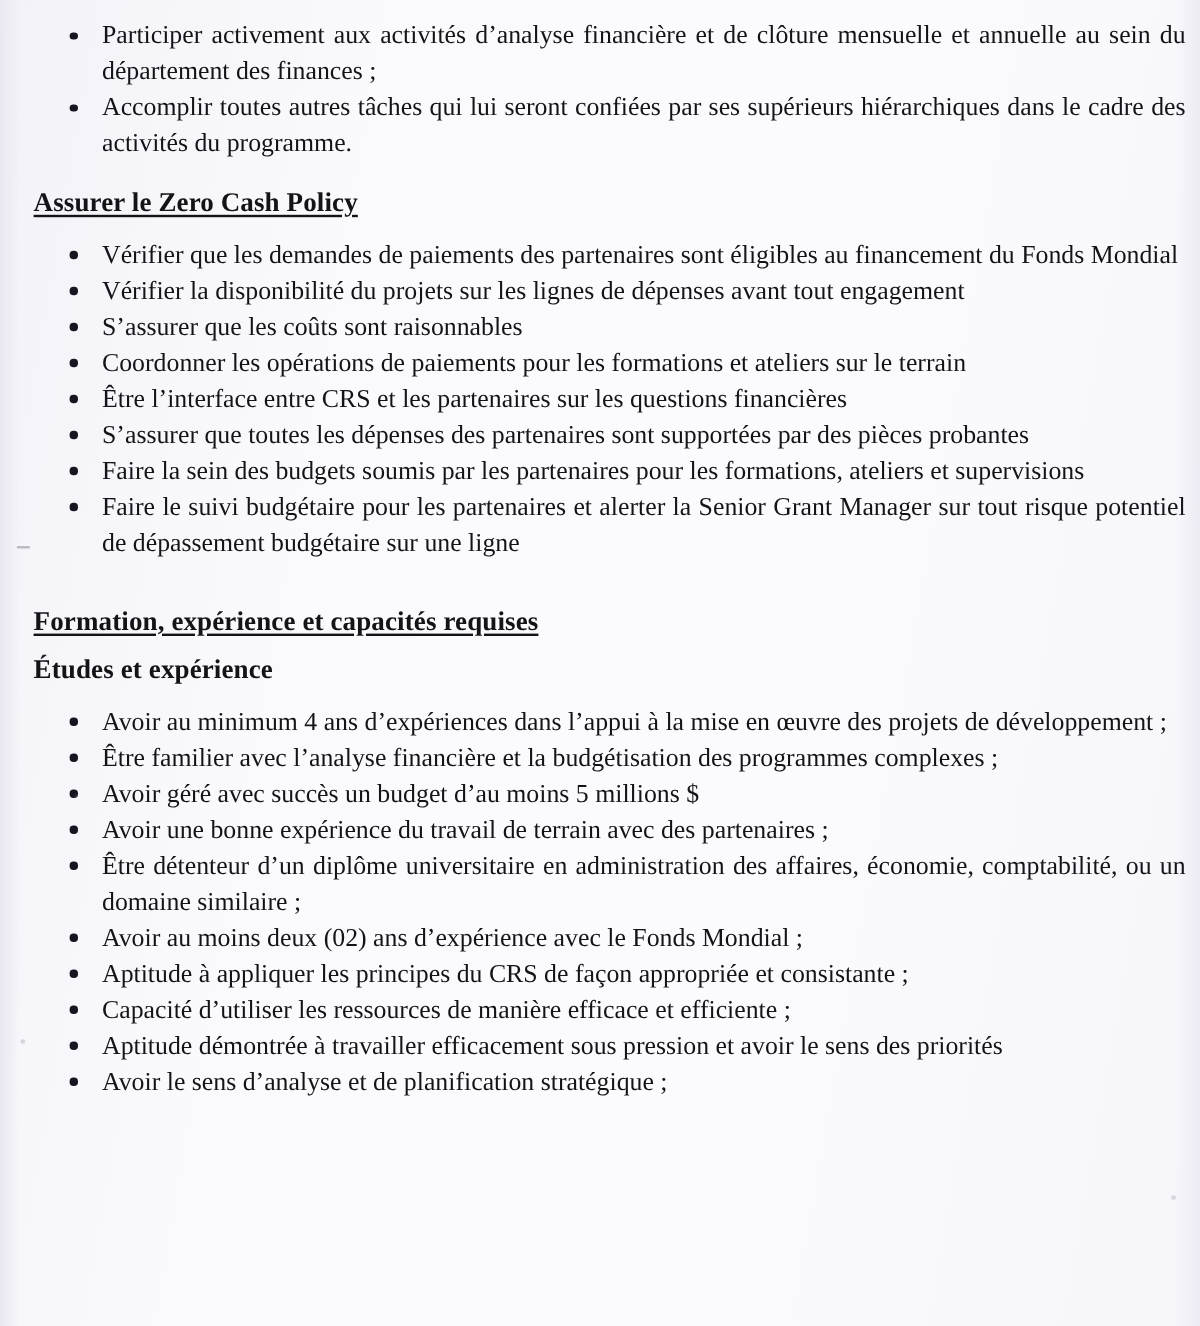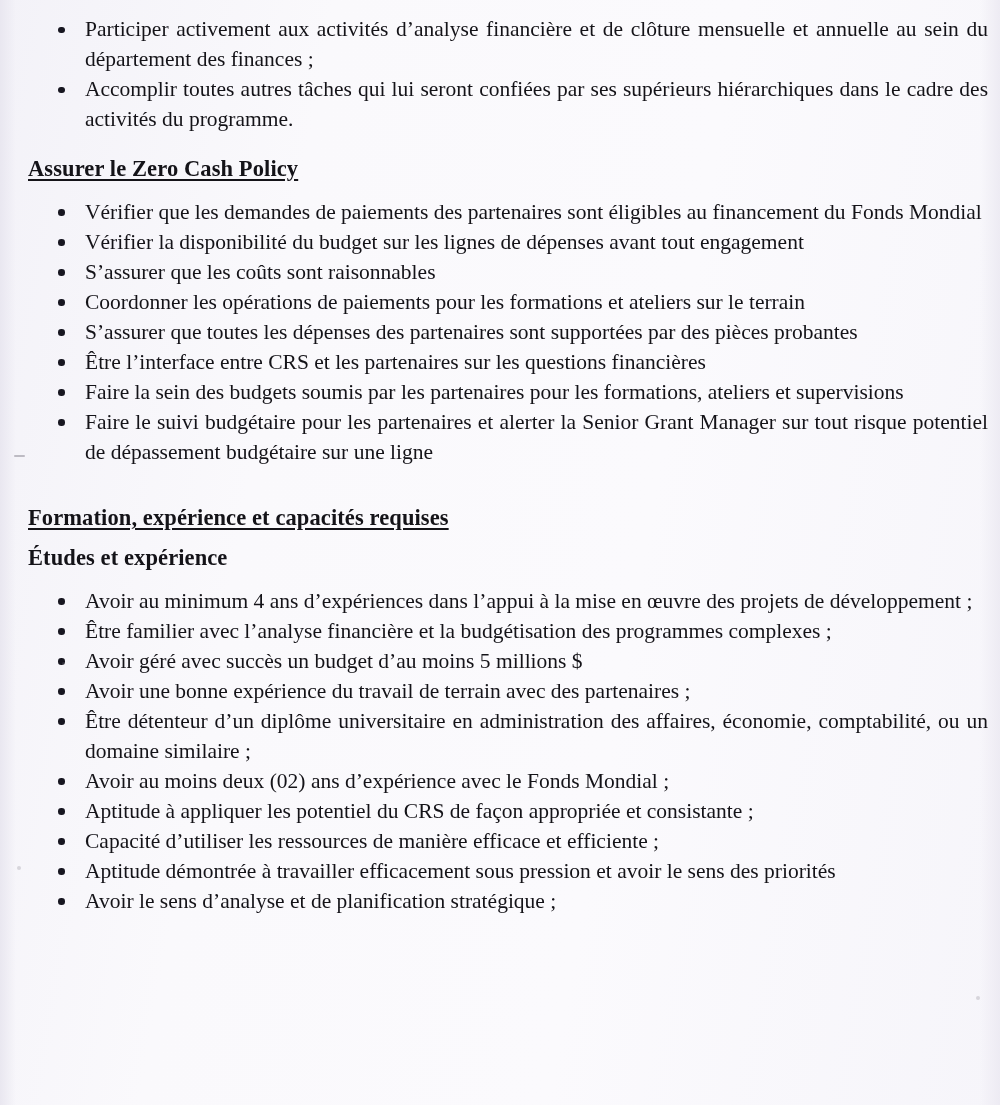--- a/index.html
+++ b/index.html
@@ -149,33 +149,33 @@
     <h2 class="heading underlined">Assurer le Zero Cash Policy</h2>
   </div>
 
   <div class="gap-sm"></div>
 
   <ul class="bullets">
     <li>
         <span class="txt">Vérifier que les demandes de paiements des partenaires sont éligibles au financement du Fonds Mondial</span>
       </li>
     <li>
-        <span class="txt">Vérifier la disponibilité du budget sur les lignes de dépenses avant tout engagement</span>
+        <span class="txt">Vérifier la disponibilité du projets sur les lignes de dépenses avant tout engagement</span>
       </li>
     <li>
         <span class="txt">S’assurer que les coûts sont raisonnables</span>
       </li>
     <li>
         <span class="txt">Coordonner les opérations de paiements pour les formations et ateliers sur le terrain</span>
       </li>
     <li>
+        <span class="txt">Être l’interface entre CRS et les partenaires sur les questions financières</span>
+      </li>
+    <li>
         <span class="txt">S’assurer que toutes les dépenses des partenaires sont supportées par des pièces probantes</span>
-      </li>
-    <li>
-        <span class="txt">Être l’interface entre CRS et les partenaires sur les questions financières</span>
       </li>
     <li>
         <span class="txt">Faire la sein des budgets soumis par les partenaires pour les formations, ateliers et supervisions</span>
       </li>
     <li>
         <span class="txt">Faire le suivi budgétaire pour les partenaires et alerter la Senior Grant Manager sur tout risque potentiel de dépassement budgétaire sur une ligne</span>
       </li>
   </ul>
 
   <div class="gap-xl"></div>
@@ -205,21 +205,21 @@
     <li>
         <span class="txt">Avoir une bonne expérience du travail de terrain avec des partenaires ;</span>
       </li>
     <li>
         <span class="txt">Être détenteur d’un diplôme universitaire en administration des affaires, économie, comptabilité, ou un domaine similaire ;</span>
       </li>
     <li>
         <span class="txt">Avoir au moins deux (02) ans d’expérience avec le Fonds Mondial ;</span>
       </li>
     <li>
-        <span class="txt">Aptitude à appliquer les potentiel du CRS de façon appropriée et consistante ;</span>
+        <span class="txt">Aptitude à appliquer les principes du CRS de façon appropriée et consistante ;</span>
       </li>
     <li>
         <span class="txt">Capacité d’utiliser les ressources de manière efficace et efficiente ;</span>
       </li>
     <li>
         <span class="txt">Aptitude démontrée à travailler efficacement sous pression et avoir le sens des priorités</span>
       </li>
     <li>
         <span class="txt">Avoir le sens d’analyse et de planification stratégique ;</span>
       </li>

